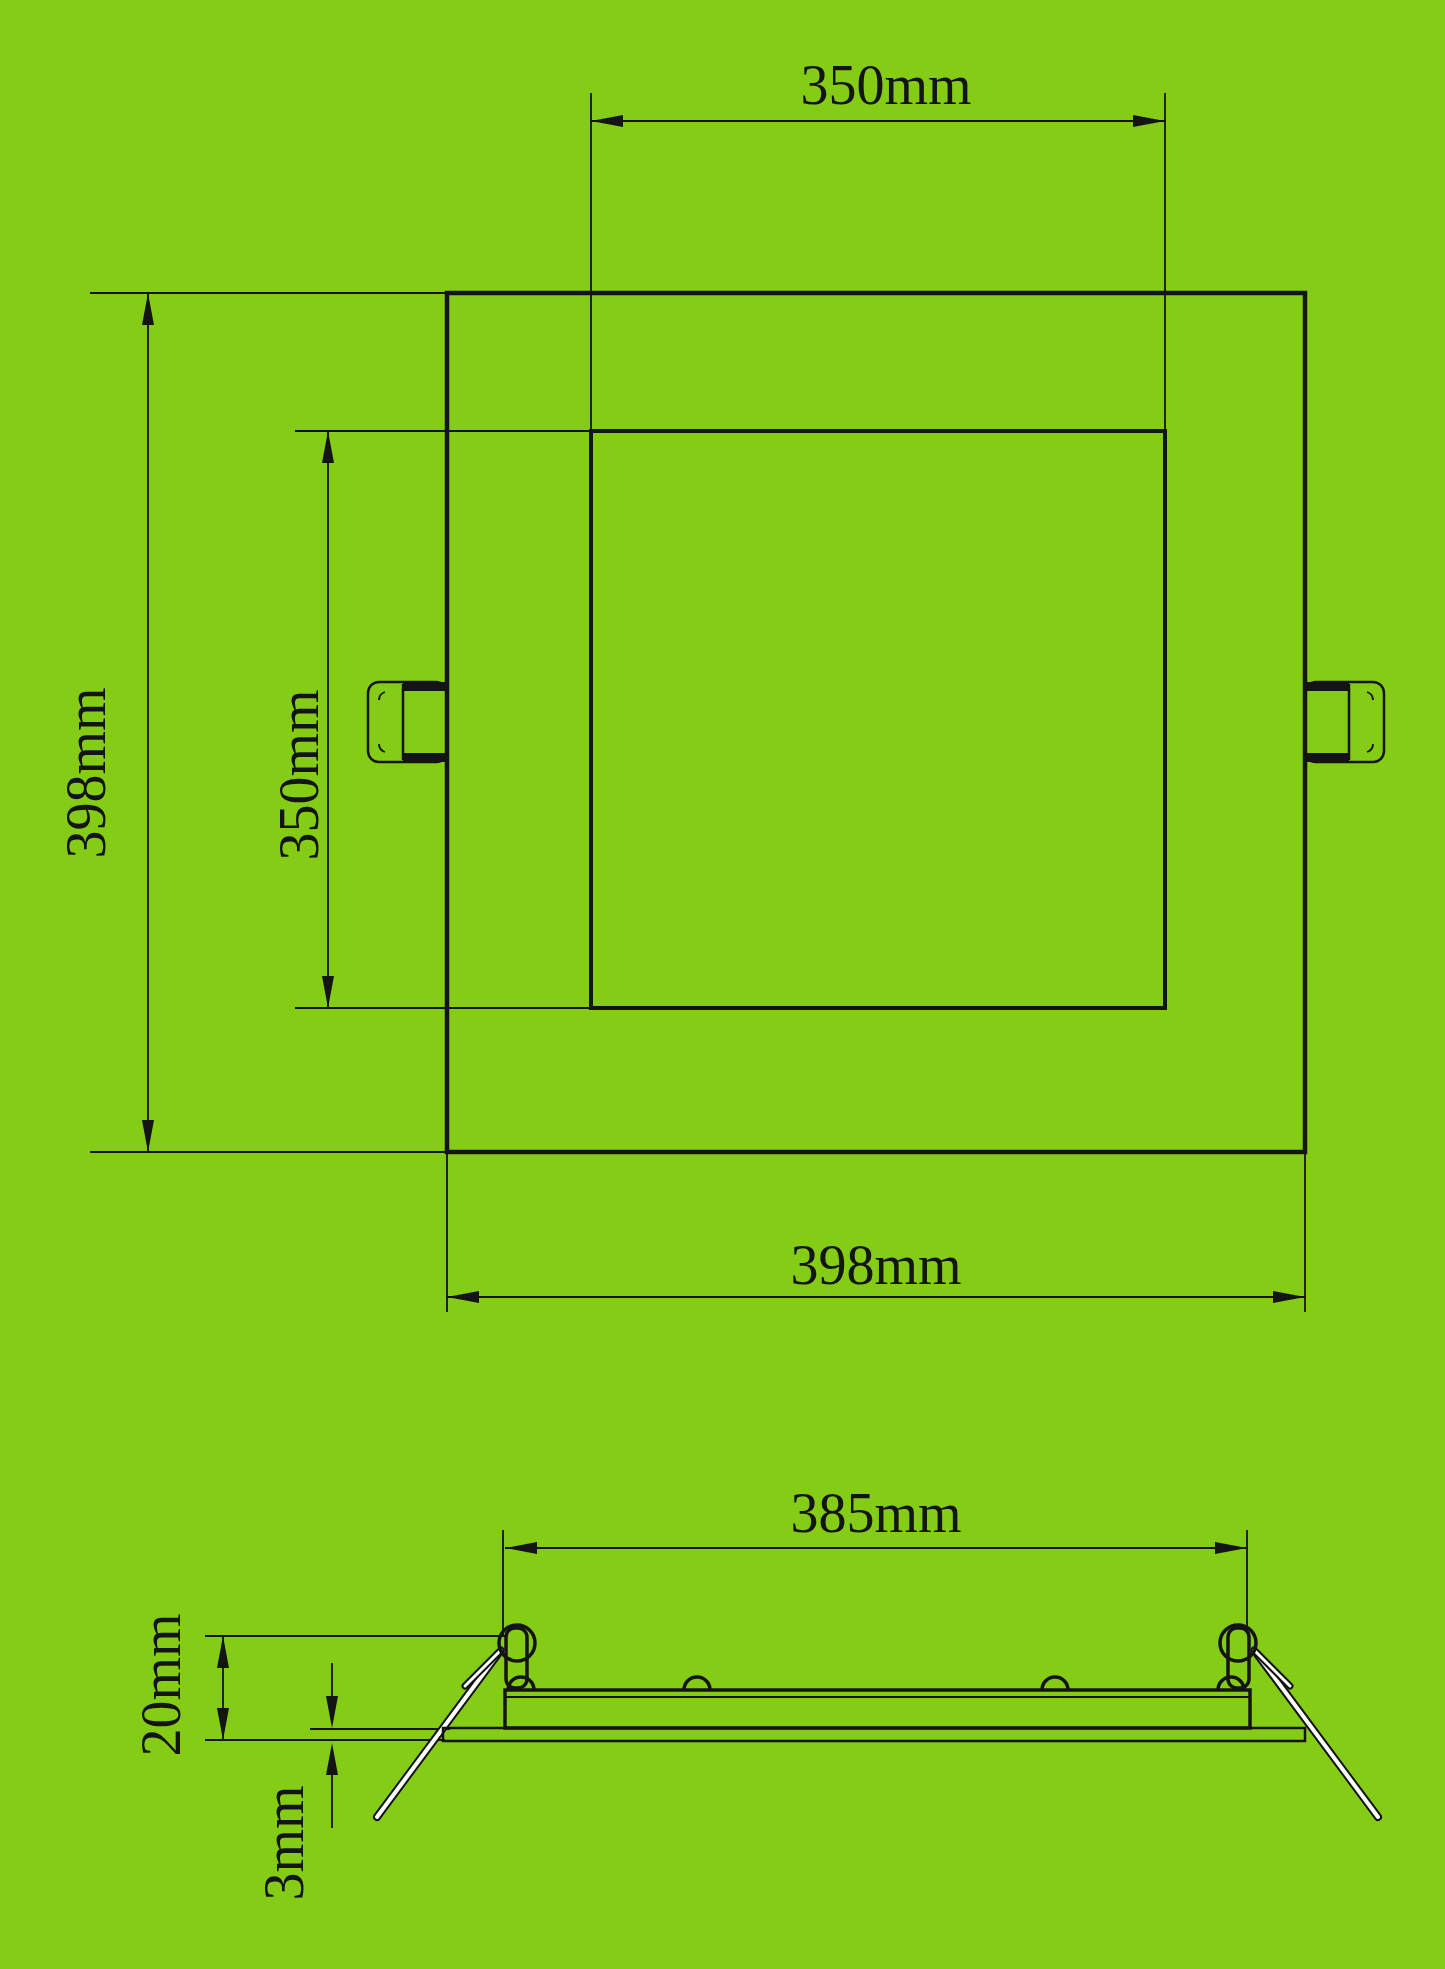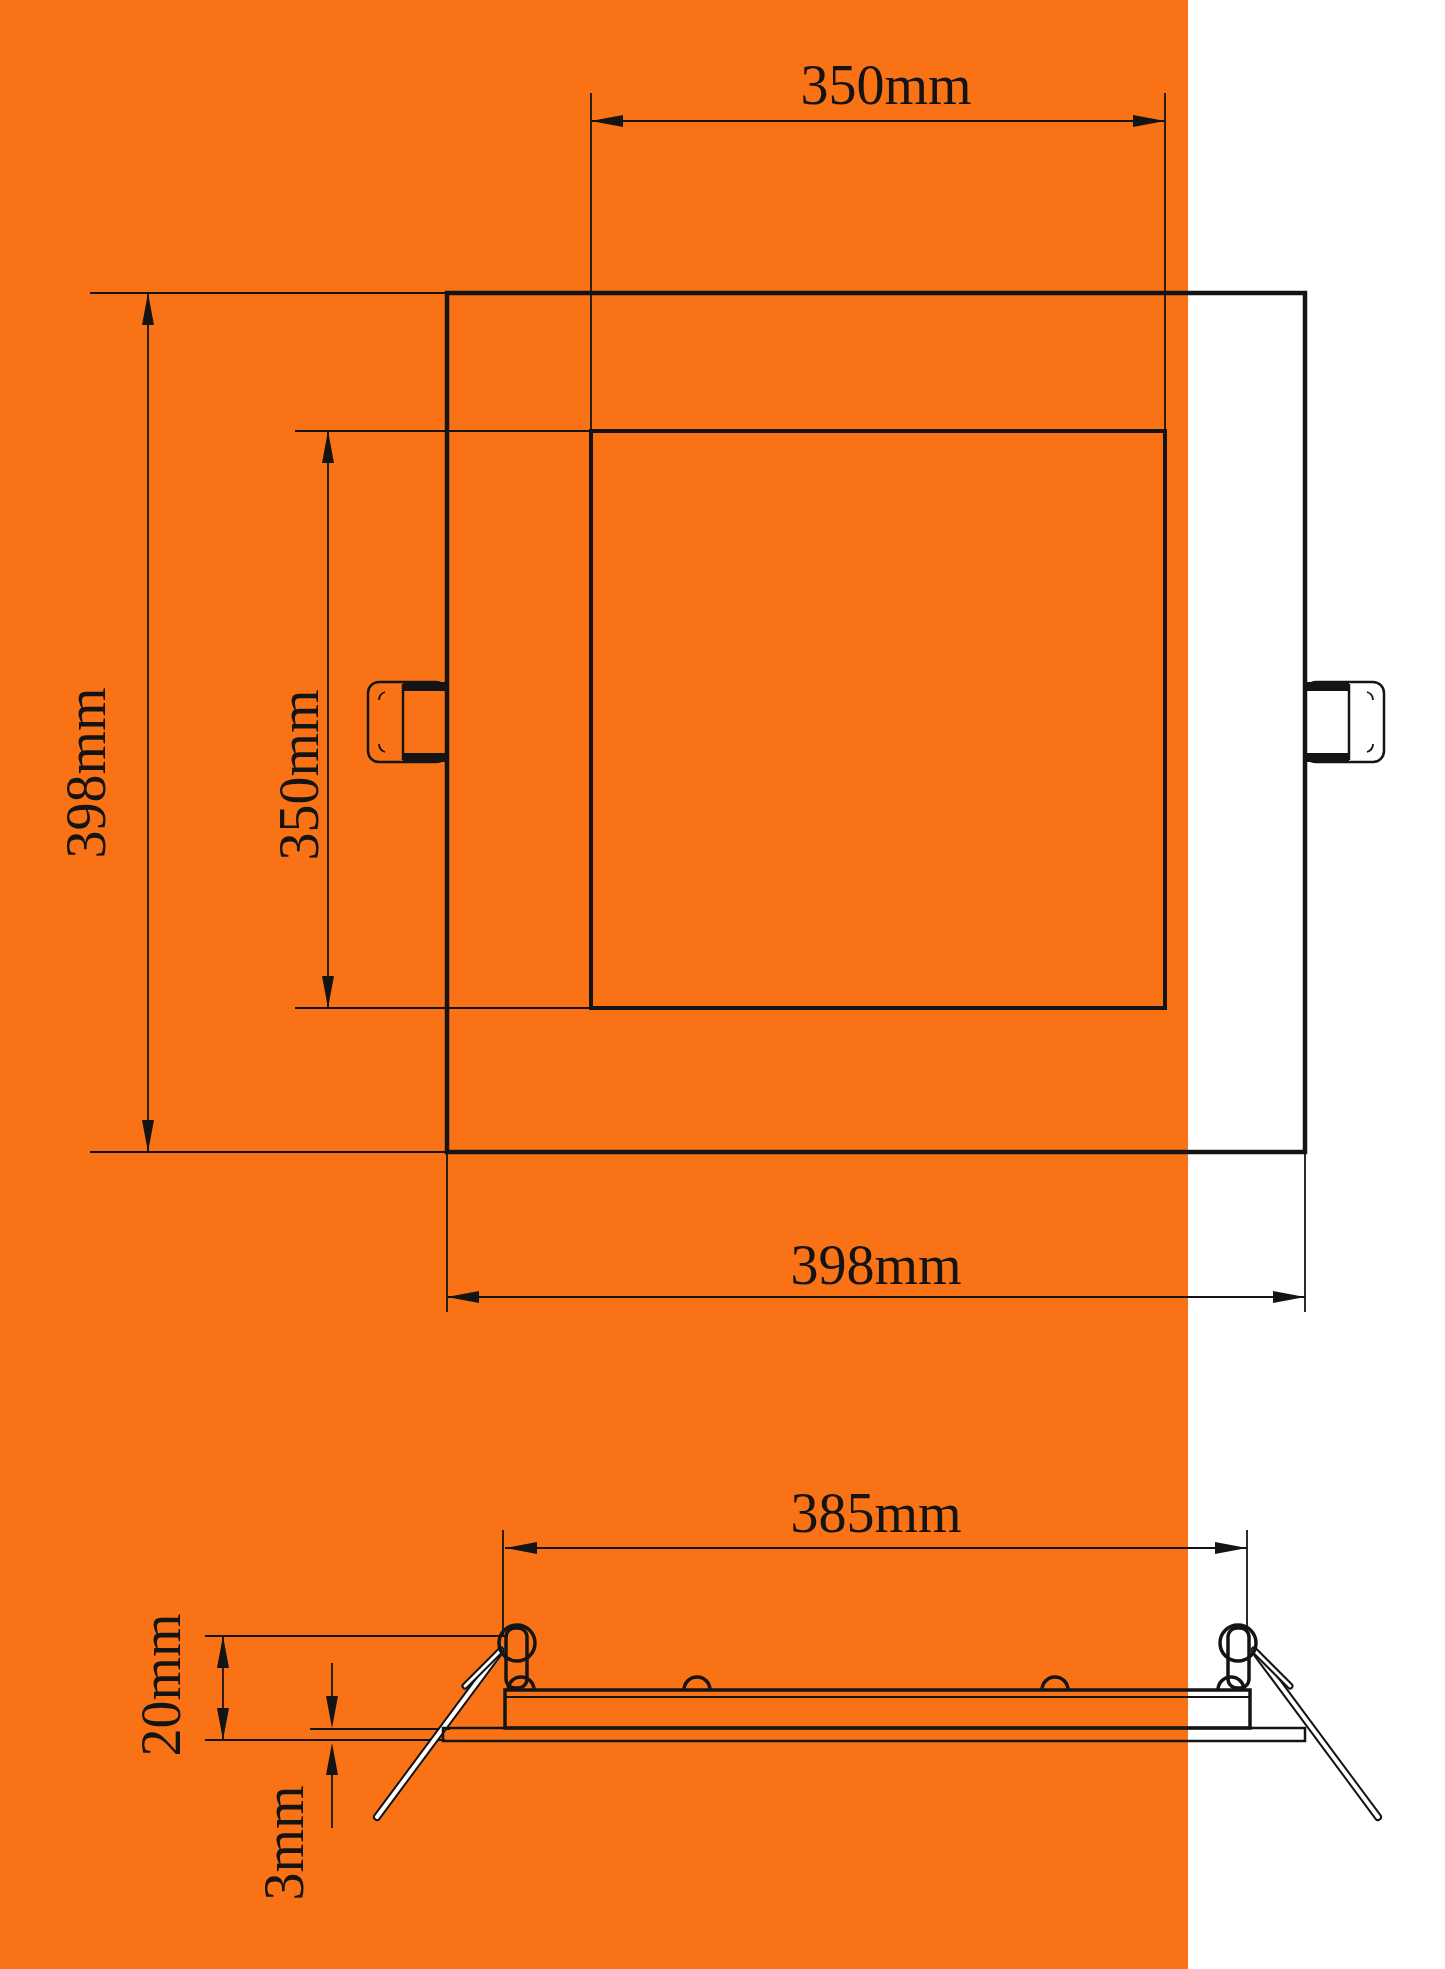--- a/index.html
+++ b/index.html
@@ -1,16 +1,16 @@
 <!DOCTYPE html>
 <html><head>
 <meta charset="utf-8">
 <style>
   html,body{margin:0;padding:0;background:#ffffff;}
-  .stage{width:1188px;height:1969px;background:#f97316;position:relative;font-family:"Liberation Serif","DejaVu Serif",serif;}
+  .stage{width:1445px;height:1969px;background:#84cc16;position:relative;font-family:"Liberation Serif","DejaVu Serif",serif;}
   svg{display:block;}
   text{fill:#141414;font-family:"Liberation Serif","DejaVu Serif",serif;font-size:56px;}
   .ln{stroke:#141414;fill:none;}
   .thin{stroke-width:1.8;}
   .mid{stroke-width:2.5;}
   .thick{stroke-width:4;}
   .profile{stroke-width:3.5;}
   .arrow{fill:#141414;stroke:none;}
   .white-core{stroke:#ffffff;fill:none;}
 </style>

